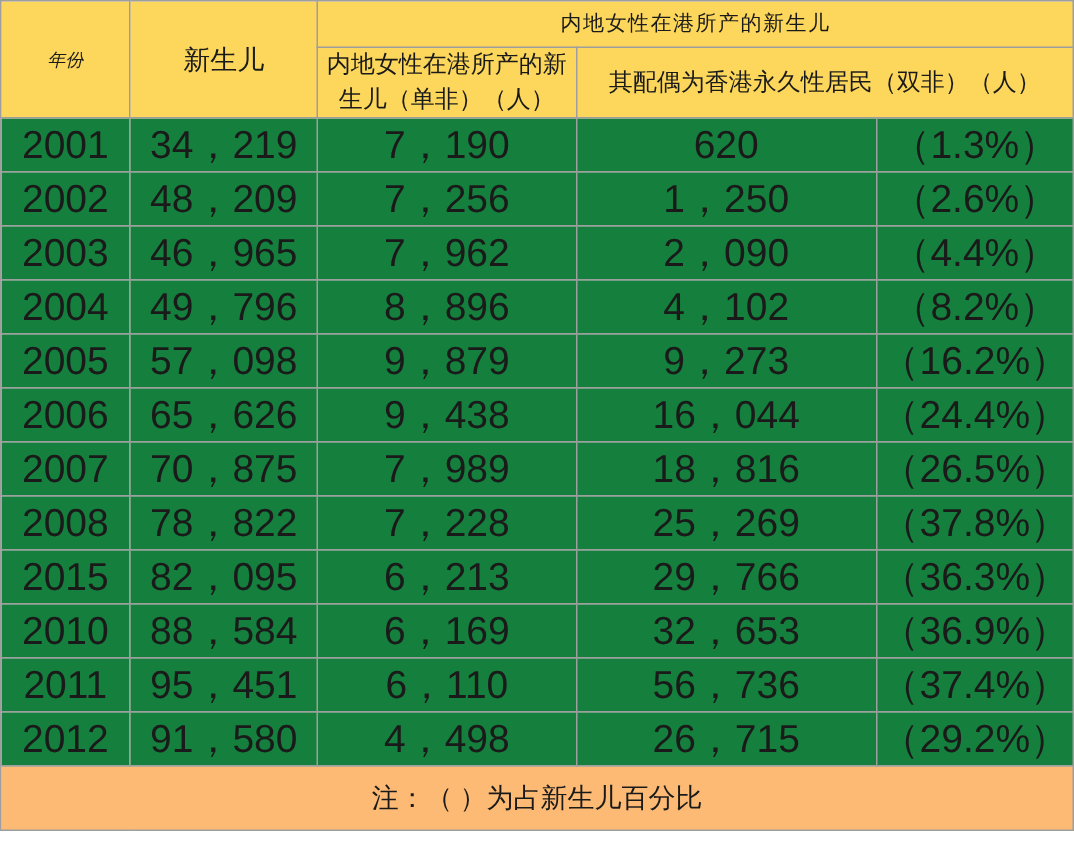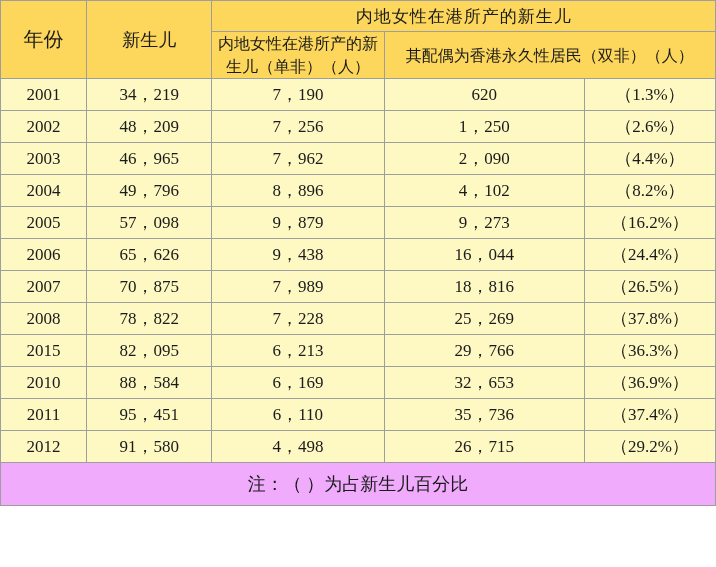--- a/index.html
+++ b/index.html
@@ -29,50 +29,51 @@
   }
   
   .hdr {
     background: #fcd75b;
     font-family: "Liberation Sans", "DejaVu Sans", sans-serif;
     font-weight: bold;
     color: #1a1a1a;
   }
   .hdr-top {
     height: 30px;
-    font-size: 17px;
+    font-size: 14px;
     letter-spacing: 1px;
   }
   .hdr-year {
-    font-size: 20px;
+    font-size: 12px;
+    font-style: italic;
   }
   .hdr-newborn {
     font-size: 18px;
   }
   .hdr-sub {
     font-size: 16px;
     line-height: 1.45;
     padding: 4px 6px;
   }
   .hdr-sub-wide {
     font-size: 16px;
     line-height: 1.45;
     padding: 4px 6px;
   }
   
   .data-row td {
     height: 31px;
-    font-size: 17px;
-    font-family: Liberation Serif, serif;
-    background: #fef9c3;
+    font-size: 26px;
+    font-family: Liberation Sans, sans-serif;
+    background: #15803d;
   }
   .note-row td {
     height: 42px;
     font-size: 18px;
-    background: #f0abfc;
+    background: #fdba74;
     text-align: right;
     padding-right: 10px;
     font-family: "Liberation Serif", "DejaVu Serif", serif;
   }
   .col-year { width: 86px; }
   .col-newborn { width: 125px; }
   .col-single { width: 172px; }
   .col-double { width: 200px; }
   .col-pct { width: 131px; }
 </style>
@@ -170,21 +171,21 @@
       <td>2010</td>
       <td>88，584</td>
       <td>6，169</td>
       <td>32，653</td>
       <td>（36.9%）</td>
     </tr>
     <tr class="data-row">
       <td>2011</td>
       <td>95，451</td>
       <td>6，110</td>
-      <td>35，736</td>
+      <td>56，736</td>
       <td>（37.4%）</td>
     </tr>
     <tr class="data-row">
       <td>2012</td>
       <td>91，580</td>
       <td>4，498</td>
       <td>26，715</td>
       <td>（29.2%）</td>
     </tr>
     <tr class="note-row">

